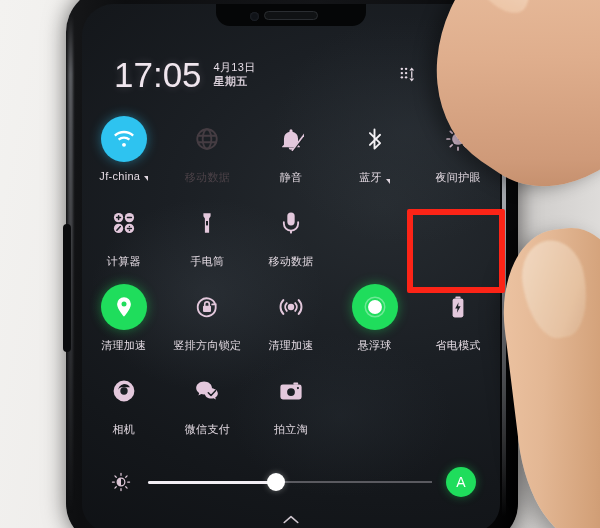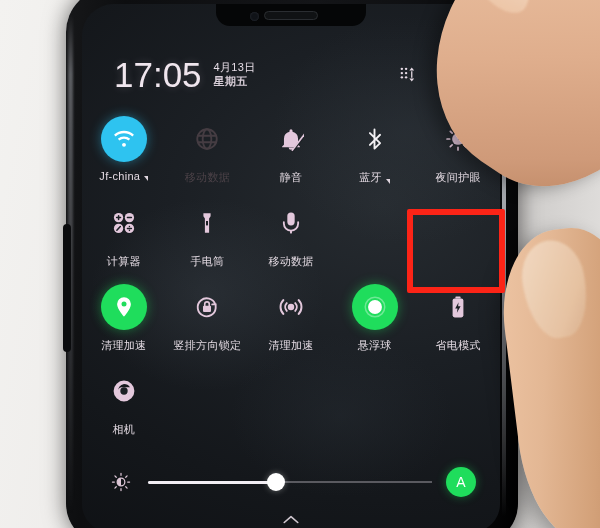--- a/index.html
+++ b/index.html
@@ -586,21 +586,46 @@
                 <path d="M12 2.4a9.6 9.6 0 1 0 0 19.2 9.6 9.6 0 0 0 0-19.2zm0 3.1a6.5 6.5 0 0 1 5.5 3H9.6a3.5 3.5 0 0 0-3 4.6A6.5 6.5 0 0 1 12 5.5z"></path>
                 <circle cx="12" cy="12" r="3.4" fill="#1b1f24"></circle>
               </svg>
             </div>
             <div class="tile-label">
               <span>相机</span>
             </div>
           </div>
 
 
-
+          <div class="tile">
+            <div class="tile-ico">
+              <svg width="26" height="26" viewBox="0 0 24 24" fill="currentColor">
+                <path d="M9.3 3.2c-4 0-7.3 2.7-7.3 6 0 1.9 1.1 3.6 2.8 4.7l-.7 2.3 2.6-1.4c.8.2 1.7.4 2.6.4 4 0 7.3-2.7 7.3-6s-3.3-6-7.3-6z"></path>
+                <path d="M22 14.2c0-2.6-2.7-4.8-6-4.8s-6 2.2-6 4.8 2.7 4.8 6 4.8c.7 0 1.4-.1 2-.3l2.2 1.1-.6-1.9c1.5-.9 2.4-2.2 2.4-3.7z"></path>
+                <path d="M13.2 13.6l2.5 2.5 4.1-4.4" fill="none" stroke="#1b1f24" stroke-width="1.4" stroke-linecap="round" stroke-linejoin="round"></path>
+              </svg>
+            </div>
+            <div class="tile-label">
+              <span>微信支付</span>
+            </div>
+          </div>
+
+          <div class="tile">
+            <div class="tile-ico">
+              <svg width="26" height="26" viewBox="0 0 24 24" fill="currentColor">
+                <rect x="14.2" y="4.2" width="4.4" height="2" rx=".6"></rect>
+                <rect x="2.2" y="6.1" width="19.6" height="13.7" rx="2.3"></rect>
+                <circle cx="12" cy="13" r="3.6" fill="#1b1f24"></circle>
+                <circle cx="18.4" cy="9.3" r="1" fill="#1b1f24"></circle>
+              </svg>
+            </div>
+            <div class="tile-label">
+              <span>拍立淘</span>
+            </div>
+          </div>
 
           <div class="tile"></div>
         </div>
 
       </div>
 
       <div class="bright-bar">
         <div class="sun-ico">
           <svg width="20" height="20" viewBox="0 0 24 24" fill="none" stroke="currentColor" stroke-width="1.5" stroke-linecap="round">
             <circle cx="12" cy="12" r="4.6"></circle>

